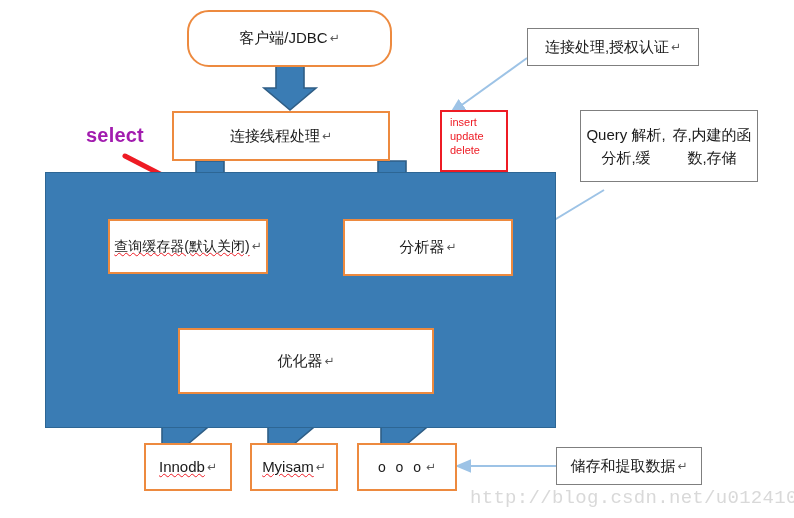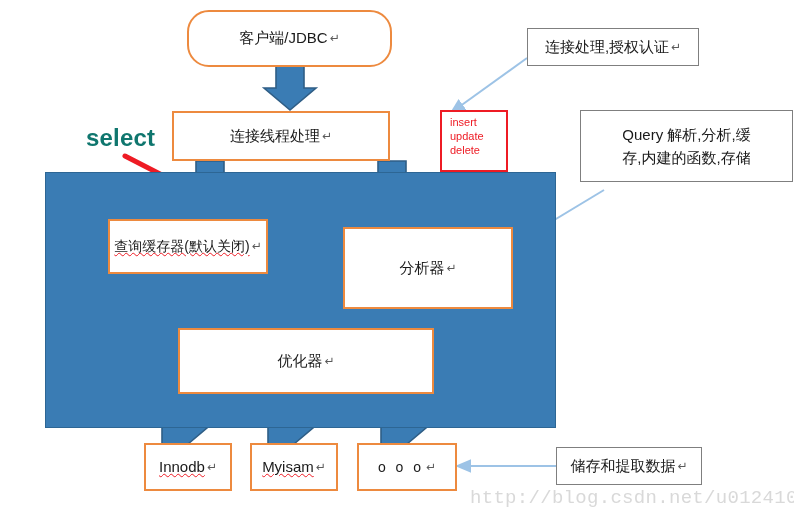--- a/index.html
+++ b/index.html
@@ -81,22 +81,22 @@
     line-height: 1.25;
     padding: 4px 6px 4px 8px;
     text-align: left;
     z-index: 7;
   }
 
   .select-label {
     position: absolute;
     left: 86px;
     top: 124px;
-    color: #0f766e;
-    font-size: 24px;
+    color: #a21caf;
+    font-size: 20px;
     font-weight: bold;
     letter-spacing: .2px;
     z-index: 7;
   }
 
   .watermark {
     position: absolute;
     left: 470px;
     top: 487px;
     color: #d9d9d9;
@@ -201,21 +201,21 @@
   </div>
 
   <div class="node" style="left:172px; top:111px; width:218px; height:50px;">
     <span><span>连接线程处理</span><span class="pilcrow">↵</span></span>
   </div>
 
   <div class="node" style="left:108px; top:219px; width:160px; height:55px; font-size:14px;">
     <span><span class="spell">查询缓存器(默认关闭)</span><span class="pilcrow">↵</span></span>
   </div>
 
-  <div class="node" style="left:343px; top:219px; width:170px; height:82px;margin-top:8px;">
+  <div class="node" style="left:343px; top:219px; width:170px; height:57px;">
     <span><span>分析器</span><span class="pilcrow">↵</span></span>
   </div>
 
   <div class="node" style="left:178px; top:328px; width:256px; height:66px;">
     <span><span>优化器</span><span class="pilcrow">↵</span></span>
   </div>
 
   <div class="node" style="left:144px; top:443px; width:88px; height:48px;">
     <span><span class="spell">Innodb</span><span class="pilcrow">↵</span></span>
   </div>
@@ -225,21 +225,21 @@
   </div>
 
   <div class="node" style="left:357px; top:443px; width:100px; height:48px;">
     <span><span class="dots">o o o</span><span class="pilcrow">↵</span></span>
   </div>
 
   <div class="callout" style="left:527px; top:28px; width:172px; height:38px;">
     <span><span>连接处理,授权认证</span><span class="pilcrow">↵</span></span>
   </div>
 
-  <div class="callout" style="left:580px; top:110px; width:213px; height:72px; flex-direction:column;">
+  <div class="callout" style="left:580px; top:110px; width:178px; height:72px; ">
     <span>Query  解析,分析,缓</span>
     <span>存,内建的函数,存储</span>
   </div>
 
   <div class="callout" style="left:556px; top:447px; width:146px; height:38px;">
     <span><span>储存和提取数据</span><span class="pilcrow">↵</span></span>
   </div>
 
   <div class="redbox" style="left:440px; top:110px; width:68px; height:62px;">
     <div>insert</div>

